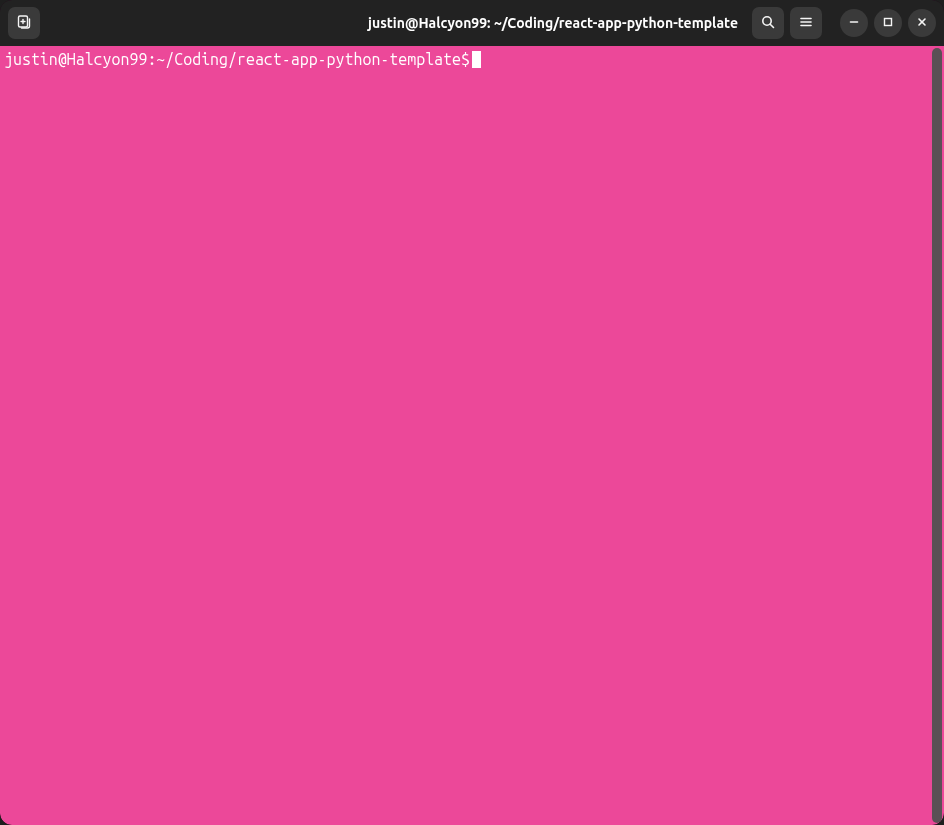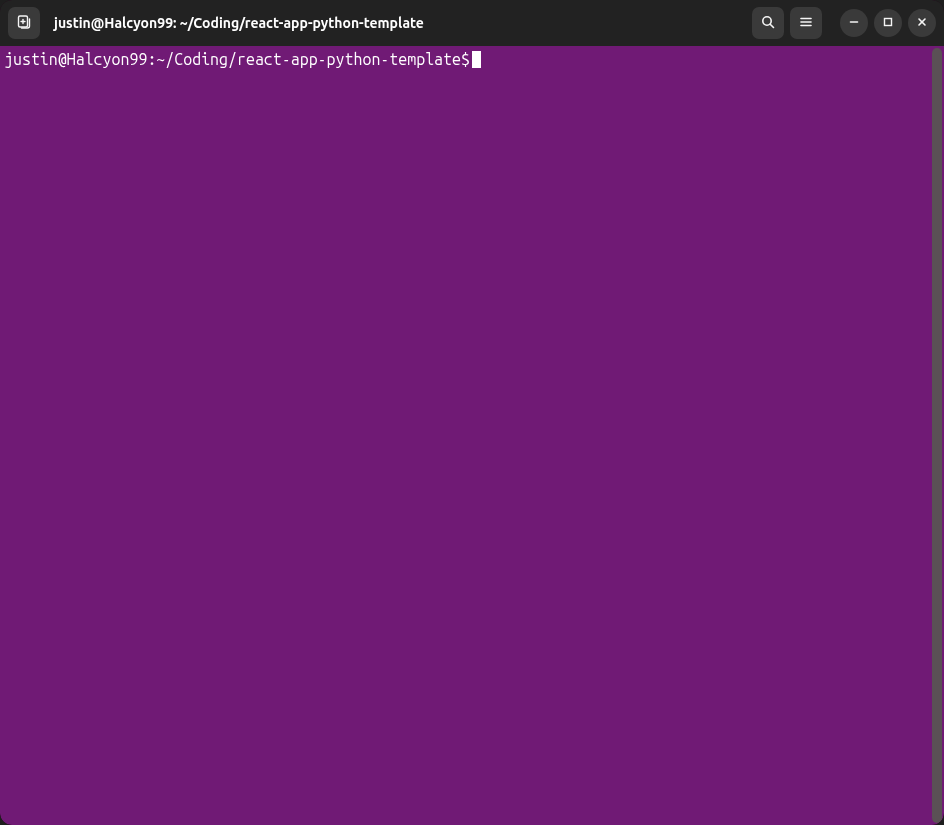--- a/index.html
+++ b/index.html
@@ -37,21 +37,21 @@
       flex-shrink: 0;
     }
 
     .titlebar-left {
       display: flex;
       align-items: center;
     }
 
     .titlebar-title {
       flex: 1;
-      text-align: left;
+      text-align: right;
       color: #ffffff;
       font-size: 14px;
       font-weight: 600;
       white-space: nowrap;
       overflow: hidden;
       text-overflow: ellipsis;
       padding: 0 8px;
     }
 
     .titlebar-right {
@@ -102,21 +102,21 @@
     }
 
     .window-ctrl-group {
       display: flex;
       align-items: center;
       margin-left: 6px;
     }
 
     .terminal-body {
       flex: 1;
-      background: #701a75;
+      background: #ec4899;
       position: relative;
       display: flex;
     }
 
     .terminal-content {
       flex: 1;
       padding: 4px 4px;
       font-family: "Ubuntu Mono", "DejaVu Sans Mono", Consolas, monospace;
       font-size: 16px;
       line-height: 18px;

